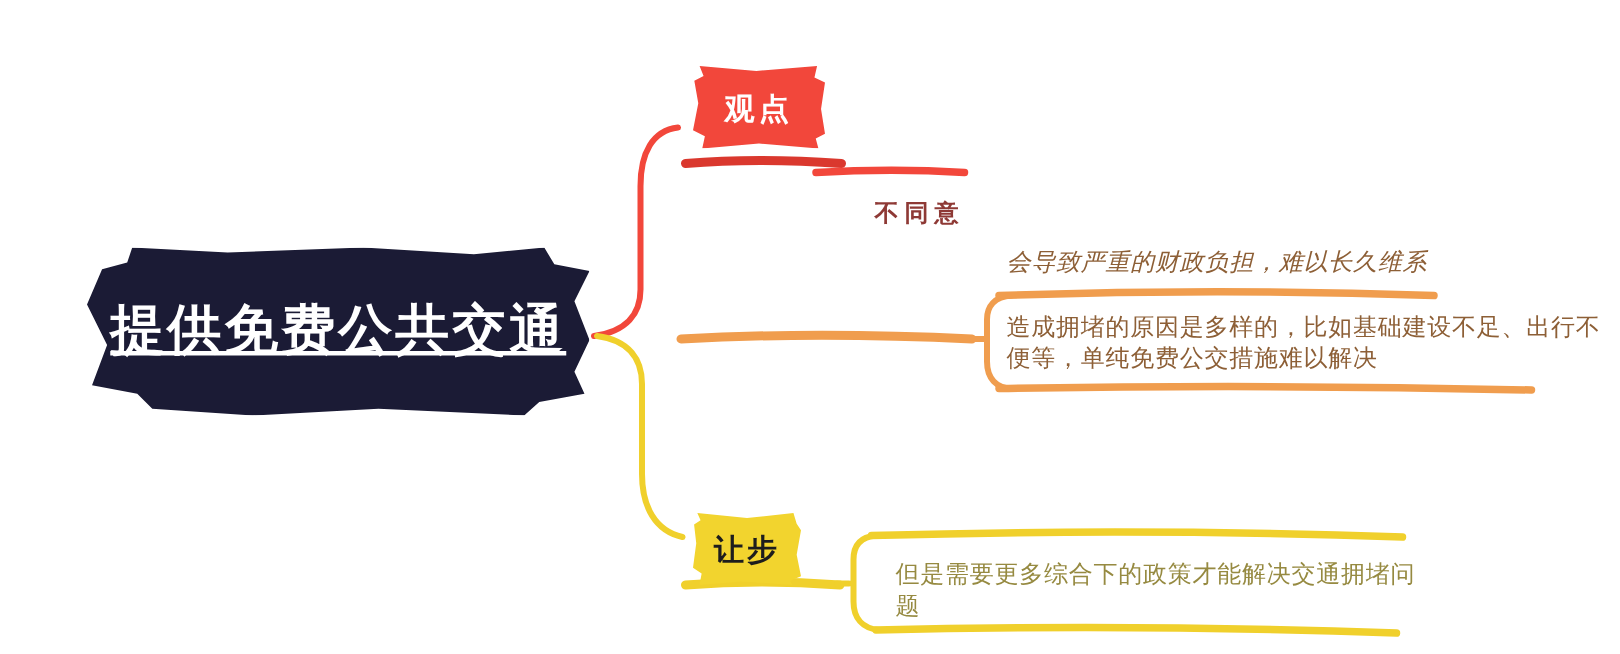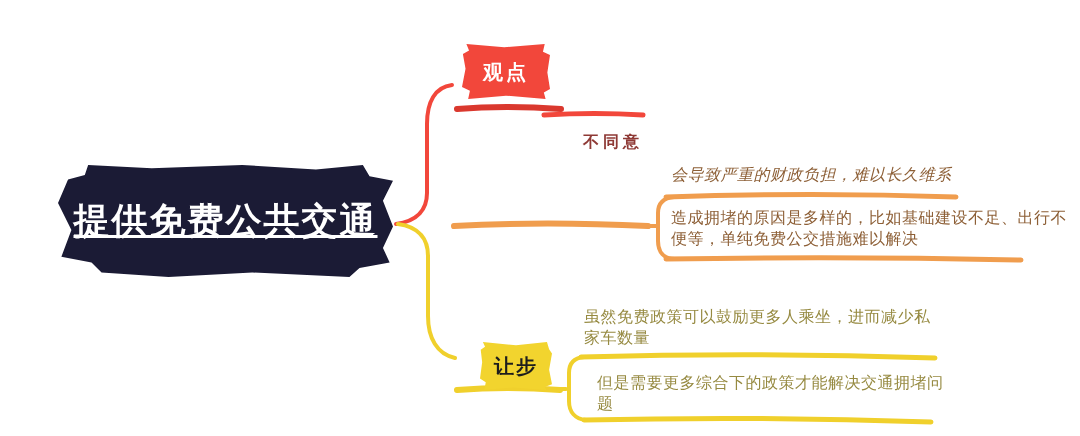--- a/index.html
+++ b/index.html
@@ -49,21 +49,21 @@
     align-items: center;
   }
   .topic-1 .node-label { color: var(--branch1-text); font-size: 20px; letter-spacing: 3px; }
   .topic-2 {
     left: 457px; top: 166px; width: 180px; height: 58px;
     background: var(--branch2);
     clip-path: polygon(2% 14%, 9% 8%, 8% 0%, 35% 5%, 65% 0%, 92% 4%, 94% 16%, 100% 22%, 97% 55%, 100% 86%, 91% 92%, 93% 100%, 55% 95%, 10% 100%, 7% 86%, 0% 80%, 3% 48%);
   }
   .topic-2 .node-label { color: var(--dark-text); font-size: 20px; letter-spacing: 2px; }
   .topic-3 {
-    left: 480px; top: 342px; width: 72px; height: 48px;
+    left: 462px; top: 342px; width: 72px; height: 48px;
     background: var(--branch3);
     clip-path: polygon(4% 0%, 50% 7%, 93% 0%, 96% 15%, 100% 24%, 96% 58%, 100% 88%, 90% 94%, 92% 100%, 45% 95%, 6% 100%, 8% 84%, 0% 76%, 3% 42%, 1% 16%, 7% 10%);
   }
   .topic-3 .node-label { color: var(--dark-text); font-size: 20px; letter-spacing: 2px; }
 
   .subtopic {
     position: absolute;
     font-size: 16px;
     line-height: 21px;
     letter-spacing: 0.5px;
@@ -111,16 +111,15 @@
     <span class="node-label">观点</span>
   </div>
   <div class="subtopic sub-1 st-disagree">不同意</div>
 
   <div class="subtopic sub-2 st-financial">会导致严重的财政负担，难以长久维系</div>
   <div class="subtopic sub-2 st-congestion">造成拥堵的原因是多样的，比如基础建设不足、出行不便等，单纯免费公交措施难以解决</div>
 
   <div class="node topic-3">
     <span class="node-label">让步</span>
   </div>
-  <div class="subtopic sub-3 st-encourage">虽然免费政策可以鼓励更多人乘坐，进而减少私家车数量</div>
   <div class="subtopic sub-3 st-policy">但是需要更多综合下的政策才能解决交通拥堵问题</div>
 
 </div>
 
 </body></html>

